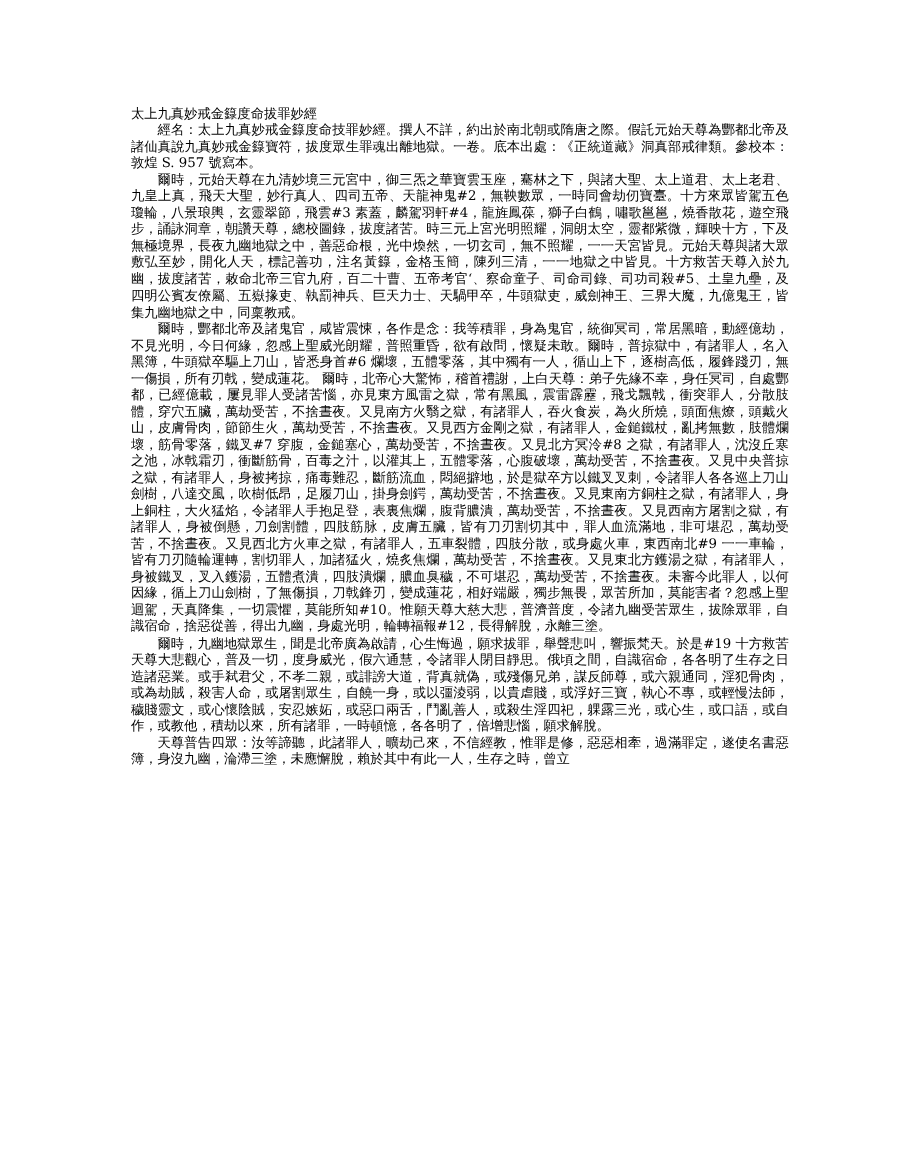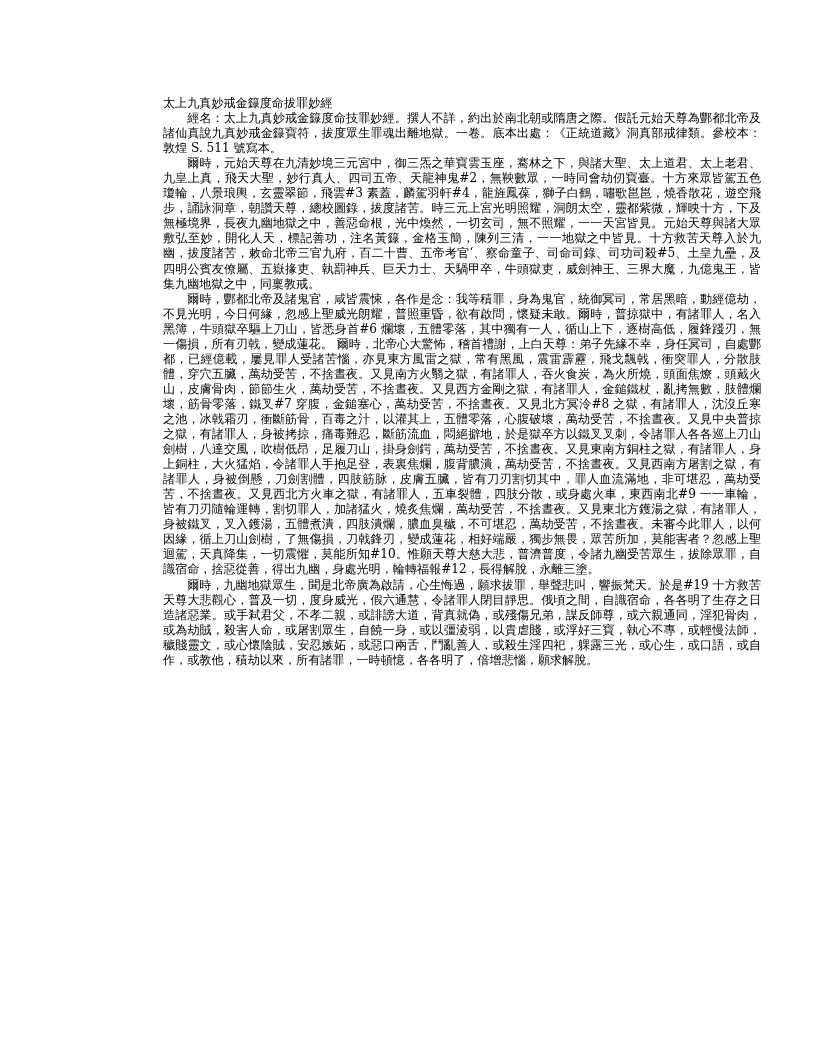--- a/index.html
+++ b/index.html
@@ -26,21 +26,20 @@
   }
   .doc-body {
     width: 598px;
     font-size: 12.1px;
     line-height: 15.05px;
     text-align: justify;
     text-justify: inter-ideograph;
     letter-spacing: 0;
     word-break: break-all;
     overflow-wrap: break-word;
-    margin-left: 44px;
   }
   .para {
     margin: 0;
     padding: 0;
     text-indent: 0;
     text-align: justify;
     text-justify: inter-ideograph;
     word-break: break-all;
   }
   .para.indent {
@@ -53,24 +52,25 @@
   }
 </style>
 </head>
 <body>
 
 <div class="page">
   <div class="doc-body">
 
     <p class="title-line">太上九真妙戒金籙度命拔罪妙經</p>
 
-    <p class="para indent">經名：太上九真妙戒金籙度命技罪妙經。撰人不詳，約出於南北朝或隋唐之際。假託元始天尊為酆都北帝及諸仙真說九真妙戒金籙寶符，拔度眾生罪魂出離地獄。一卷。底本出處：《正統道藏》洞真部戒律類。參校本：敦煌 S. 511 號寫本。</p>
+    <p class="para indent">經名：太上九真妙戒金籙度命技罪妙經。撰人不詳，約出於南北朝或隋唐之際。假託元始天尊為酆都北帝及諸仙真說九真妙戒金籙寶符，拔度眾生罪魂出離地獄。一卷。底本出處：《正統道藏》洞真部戒律類。參校本：敦煌 S. 957 號寫本。</p>
 
 
     <p class="para indent">爾時，元始天尊在九清妙境三元宮中，御三炁之華寶雲玉座，騫林之下，與諸大聖、太上道君、太上老君、九皇上真，飛天大聖，妙行真人、四司五帝、天龍神鬼#2，無鞅數眾，一時同會劫仞寶臺。十方來眾皆駕五色瓊輪，八景琅輿，玄靈翠節，飛雲#3 素蓋，麟駕羽軒#4，龍旌鳳葆，獅子白鶴，嘯歌邕邕，燒香散花，遊空飛步，誦詠洞章，朝讚天尊，總校圖錄，拔度諸苦。時三元上宮光明照耀，洞朗太空，靈都紫微，輝映十方，下及無極境界，長夜九幽地獄之中，善惡命根，光中煥然，一切玄司，無不照耀，一一天宮皆見。元始天尊與諸大眾敷弘至妙，開化人天，標記善功，注名黃籙，金格玉簡，陳列三清，一一地獄之中皆見。十方救苦天尊入於九幽，拔度諸苦，敕命北帝三官九府，百二十曹、五帝考官‘、察命童子、司命司錄、司功司殺#5、土皇九壘，及四明公賓友僚屬、五嶽掾吏、執罰神兵、巨天力士、天騧甲卒，牛頭獄吏，威劍神王、三界大魔，九億鬼王，皆集九幽地獄之中，同稟教戒。</p>
 
     <p class="para indent">爾時，酆都北帝及諸鬼官，咸皆震悚，各作是念：我等積罪，身為鬼官，統御冥司，常居黑暗，動經億劫，不見光明，今日何緣，忽感上聖威光朗耀，普照重昏，欲有啟問，懷疑未敢。爾時，普掠獄中，有諸罪人，名入黑簿，牛頭獄卒驅上刀山，皆悉身首#6 爛壞，五體零落，其中獨有一人，循山上下，逐樹高低，履鋒踐刃，無一傷損，所有刃戟，變成蓮花。 爾時，北帝心大驚怖，稽首禮謝，上白天尊：弟子先緣不幸，身任冥司，自處酆都，已經億載，屢見罪人受諸苦惱，亦見東方風雷之獄，常有黑風，震雷霹靂，飛戈飄戟，衝突罪人，分散肢體，穿穴五臟，萬劫受苦，不捨晝夜。又見南方火翳之獄，有諸罪人，吞火食炭，為火所燒，頭面焦燎，頭戴火山，皮膚骨肉，節節生火，萬劫受苦，不捨晝夜。又見西方金剛之獄，有諸罪人，金鎚鐵杖，亂拷無數，肢體爛壞，筋骨零落，鐵叉#7 穿腹，金鎚塞心，萬劫受苦，不捨晝夜。又見北方冥泠#8 之獄，有諸罪人，沈沒丘寒之池，冰戟霜刃，衝斷筋骨，百毒之汁，以灌其上，五體零落，心腹破壞，萬劫受苦，不捨晝夜。又見中央普掠之獄，有諸罪人，身被拷掠，痛毒難忍，斷筋流血，悶絕擗地，於是獄卒方以鐵叉叉刺，令諸罪人各各巡上刀山劍樹，八達交風，吹樹低昂，足履刀山，掛身劍鍔，萬劫受苦，不捨晝夜。又見東南方銅柱之獄，有諸罪人，身上銅柱，大火猛焰，令諸罪人手抱足登，表裏焦爛，腹背膿潰，萬劫受苦，不捨晝夜。又見西南方屠割之獄，有諸罪人，身被倒懸，刀劍割體，四肢筋脉，皮膚五臟，皆有刀刃割切其中，罪人血流滿地，非可堪忍，萬劫受苦，不捨晝夜。又見西北方火車之獄，有諸罪人，五車裂體，四肢分散，或身處火車，東西南北#9 一一車輪，皆有刀刃隨輪運轉，割切罪人，加諸猛火，燒炙焦爛，萬劫受苦，不捨晝夜。又見東北方鑊湯之獄，有諸罪人，身被鐵叉，叉入鑊湯，五體煮潰，四肢潰爛，膿血臭穢，不可堪忍，萬劫受苦，不捨晝夜。未審今此罪人，以何因緣，循上刀山劍樹，了無傷損，刀戟鋒刃，變成蓮花，相好端嚴，獨步無畏，眾苦所加，莫能害者？忽感上聖迴駕，天真降集，一切震懼，莫能所知#10。惟願天尊大慈大悲，普濟普度，令諸九幽受苦眾生，拔除眾罪，自識宿命，捨惡從善，得出九幽，身處光明，輪轉福報#12，長得解脫，永離三塗。</p>
 
     <p class="para indent">爾時，九幽地獄眾生，聞是北帝廣為啟請，心生悔過，願求拔罪，舉聲悲叫，響振梵天。於是#19 十方救苦天尊大悲觀心，普及一切，度身威光，假六通慧，令諸罪人閉目靜思。俄頃之間，自識宿命，各各明了生存之日造諸惡業。或手弒君父，不孝二親，或誹謗大道，背真就偽，或殘傷兄弟，謀反師尊，或六親通同，淫犯骨肉，或為劫賊，殺害人命，或屠割眾生，自饒一身，或以彊淩弱，以貴虐賤，或浮好三寶，執心不專，或輕慢法師，穢賤靈文，或心懷陰賊，安忍嫉妬，或惡口兩舌，鬥亂善人，或殺生淫四祀，躶露三光，或心生，或口語，或自作，或教他，積劫以來，所有諸罪，一時頓憶，各各明了，倍增悲惱，願求解脫。</p>
 
+    <p class="para indent">天尊普告四眾：汝等諦聽，此諸罪人，曠劫己來，不信經教，惟罪是修，惡惡相牽，過滿罪定，遂使名書惡簿，身沒九幽，淪滯三塗，未應懈脫，賴於其中有此一人，生存之時，曾立</p>
 
   </div>
 </div>
 
 </body></html>

